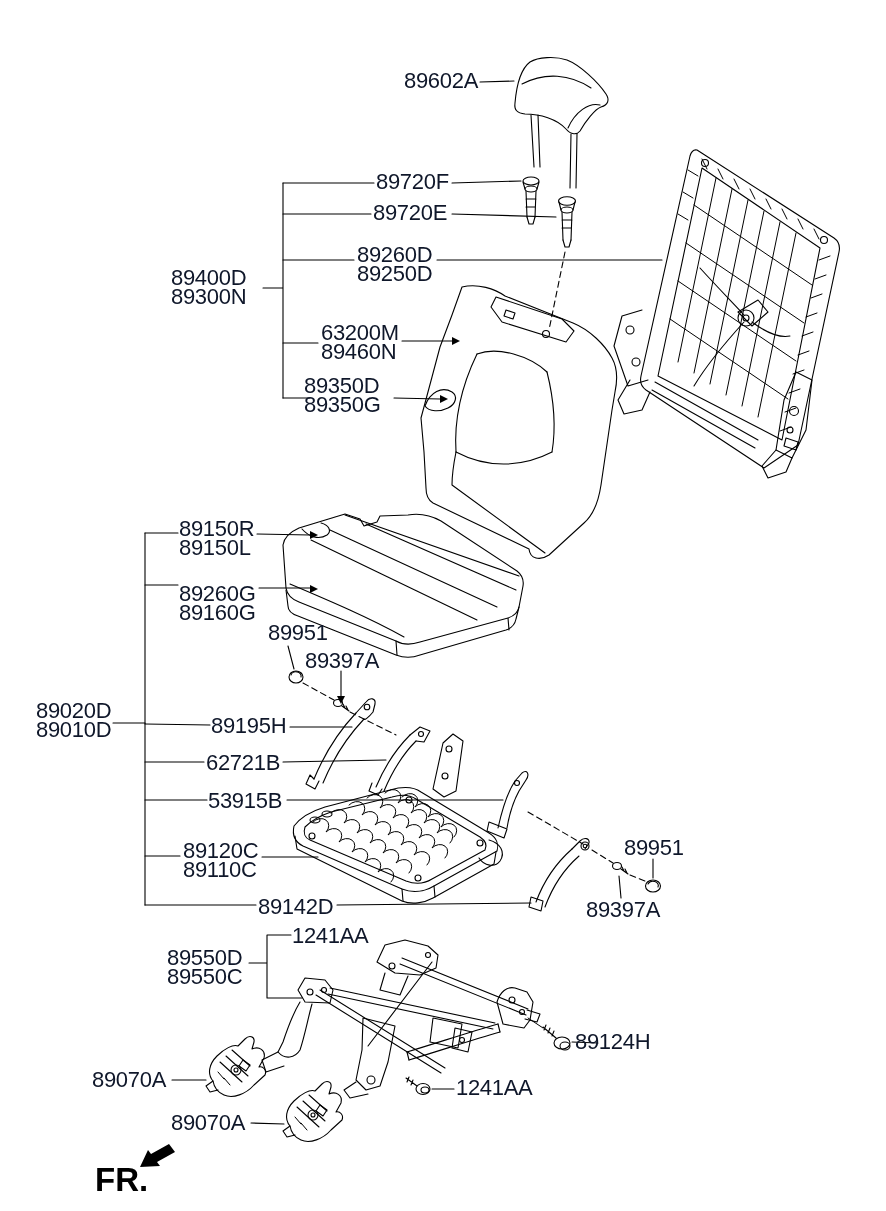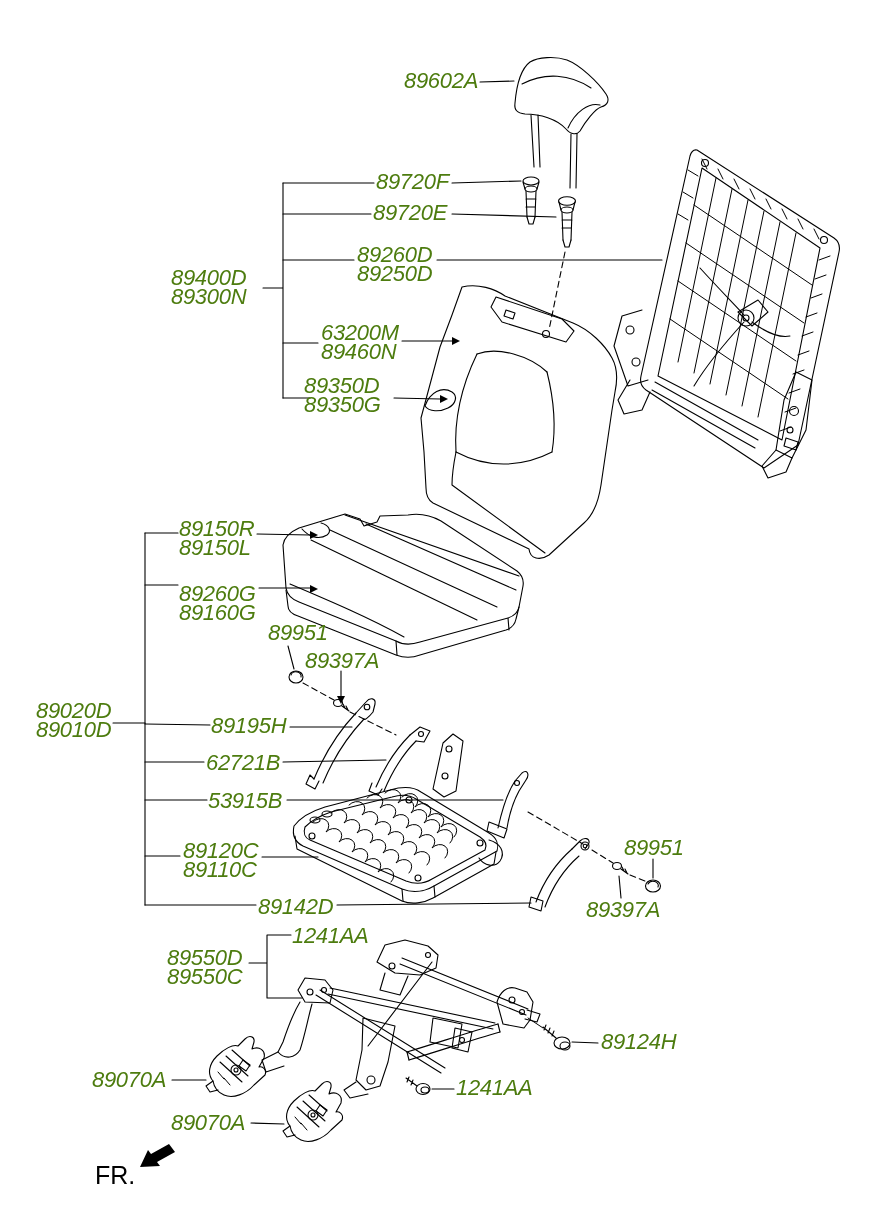--- a/index.html
+++ b/index.html
@@ -4,23 +4,23 @@
 <style>
   html,body{margin:0;padding:0;background:#ffffff;}
   .stage{position:relative;width:886px;height:1211px;background:#ffffff;overflow:hidden;
          font-family:"Liberation Sans", sans-serif;}
   .stage svg{position:absolute;left:0;top:0;}
   svg path,svg line,svg ellipse,svg circle,svg polyline{
     fill:none;stroke:#000;stroke-width:1.1;stroke-linecap:round;stroke-linejoin:round;}
   svg .fill{fill:#000;stroke:none;}
   svg .dash{stroke-dasharray:6 4;}
   svg .thin{stroke-width:1;}
-  .lbl{position:absolute;color:#4d7c0f;font-size:22px;line-height:19px;
-       letter-spacing:-0.3px;white-space:pre-line;font-style:italic;}
-  .fr{position:absolute;color:#000;font-size:25px;font-weight:normal;letter-spacing:0;}
+  .lbl{position:absolute;color:#0f172a;font-size:22px;line-height:19px;
+       letter-spacing:-0.3px;white-space:pre-line;}
+  .fr{position:absolute;color:#000;font-size:33px;font-weight:bold;letter-spacing:0;}
 </style>
 </head>
 <body>
 
 <div class="stage">
 
 <svg width="886" height="1211" viewBox="0 0 886 1211">
 
   <g>
     <path d="M515,103 C517,80 522,68 530,62 C538,57 555,56 567,60 C580,65 598,82 606,94
@@ -286,19 +286,19 @@
   <div class="lbl" style="left:206px;top:753px">62721B</div>
   <div class="lbl" style="left:208px;top:791px">53915B</div>
   <div class="lbl" style="left:183px;top:841px">89120C
 89110C</div>
   <div class="lbl" style="left:258px;top:897px">89142D</div>
   <div class="lbl" style="left:292px;top:926px">1241AA</div>
   <div class="lbl" style="left:167px;top:948px">89550D
 89550C</div>
   <div class="lbl" style="left:624px;top:838px">89951</div>
   <div class="lbl" style="left:586px;top:900px">89397A</div>
-  <div class="lbl" style="left:601px;top:1032px">89124H</div>
+  <div class="lbl" style="left:575px;top:1032px">89124H</div>
   <div class="lbl" style="left:456px;top:1078px">1241AA</div>
   <div class="lbl" style="left:92px;top:1070px">89070A</div>
   <div class="lbl" style="left:171px;top:1113px">89070A</div>
   <div class="fr" style="left:95px;top:1161px">FR.</div>
 
 </div>
 
 </body></html>

